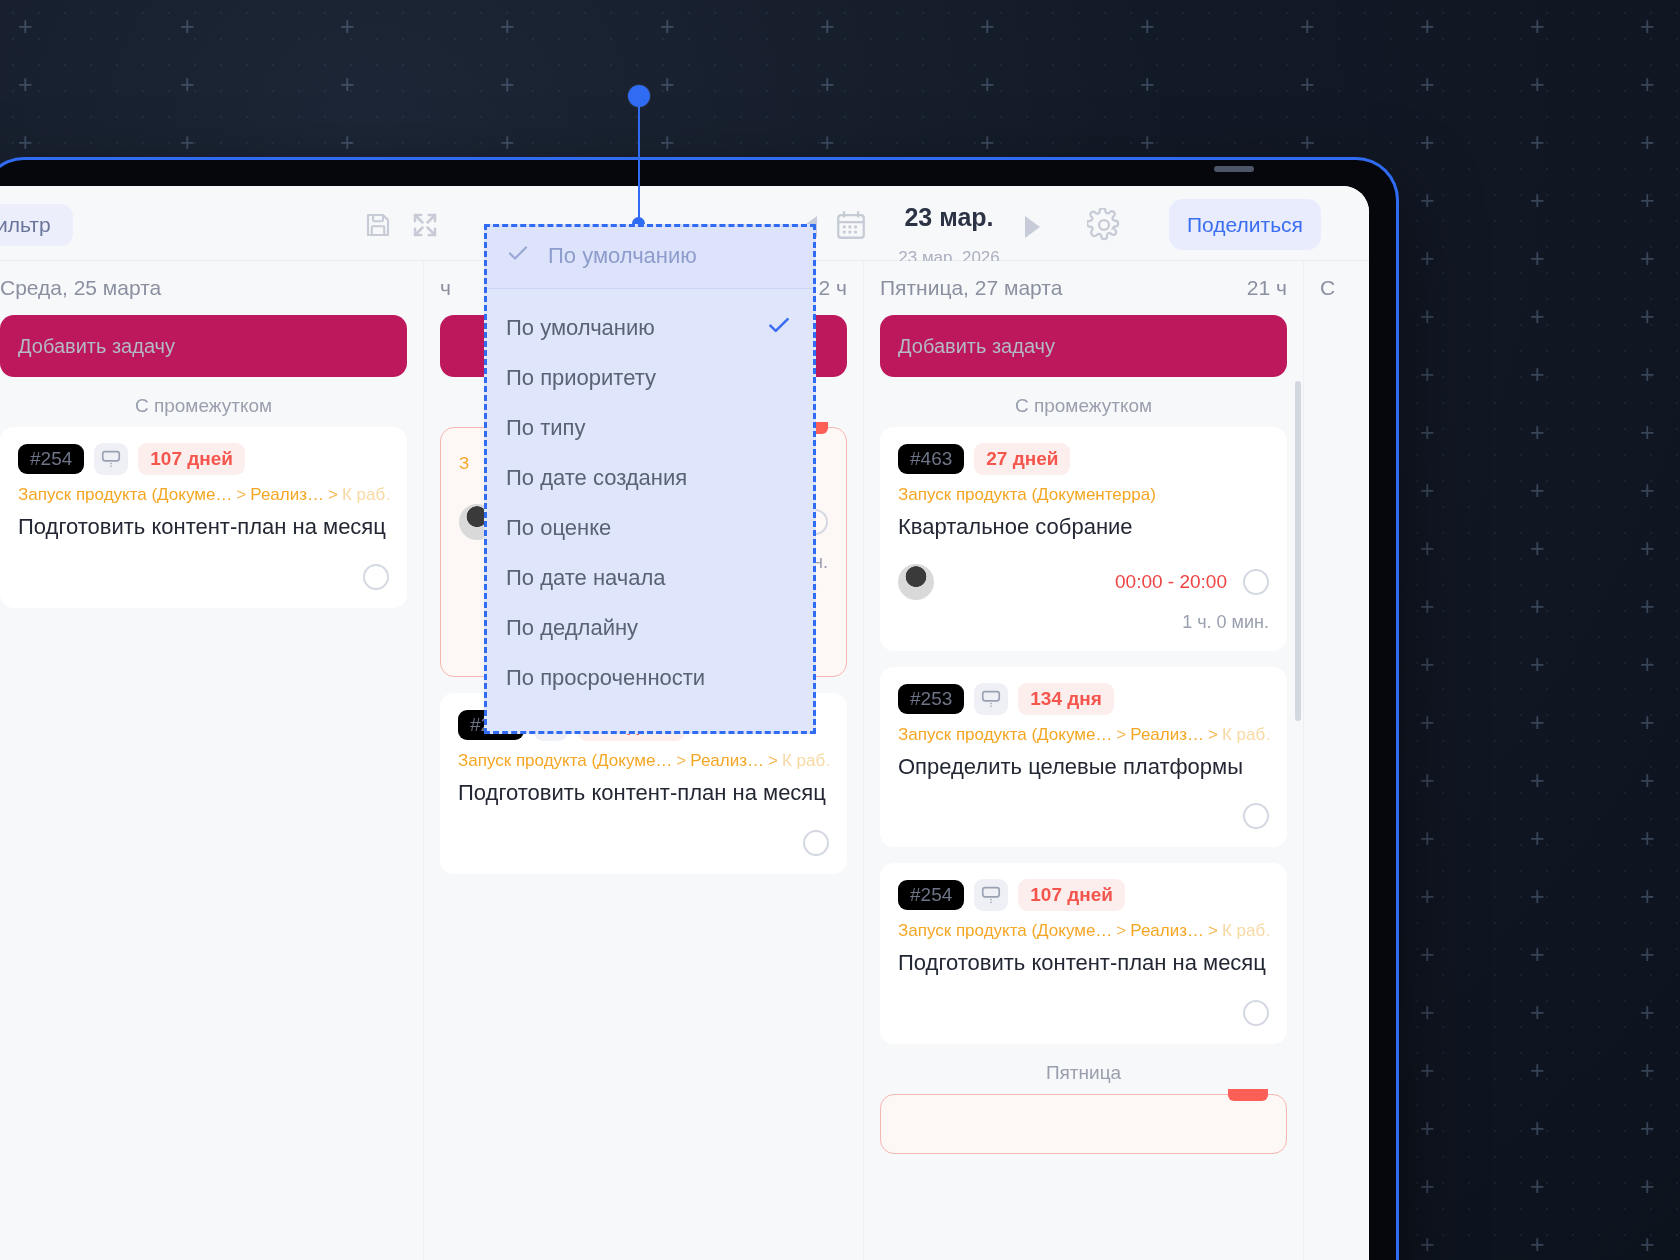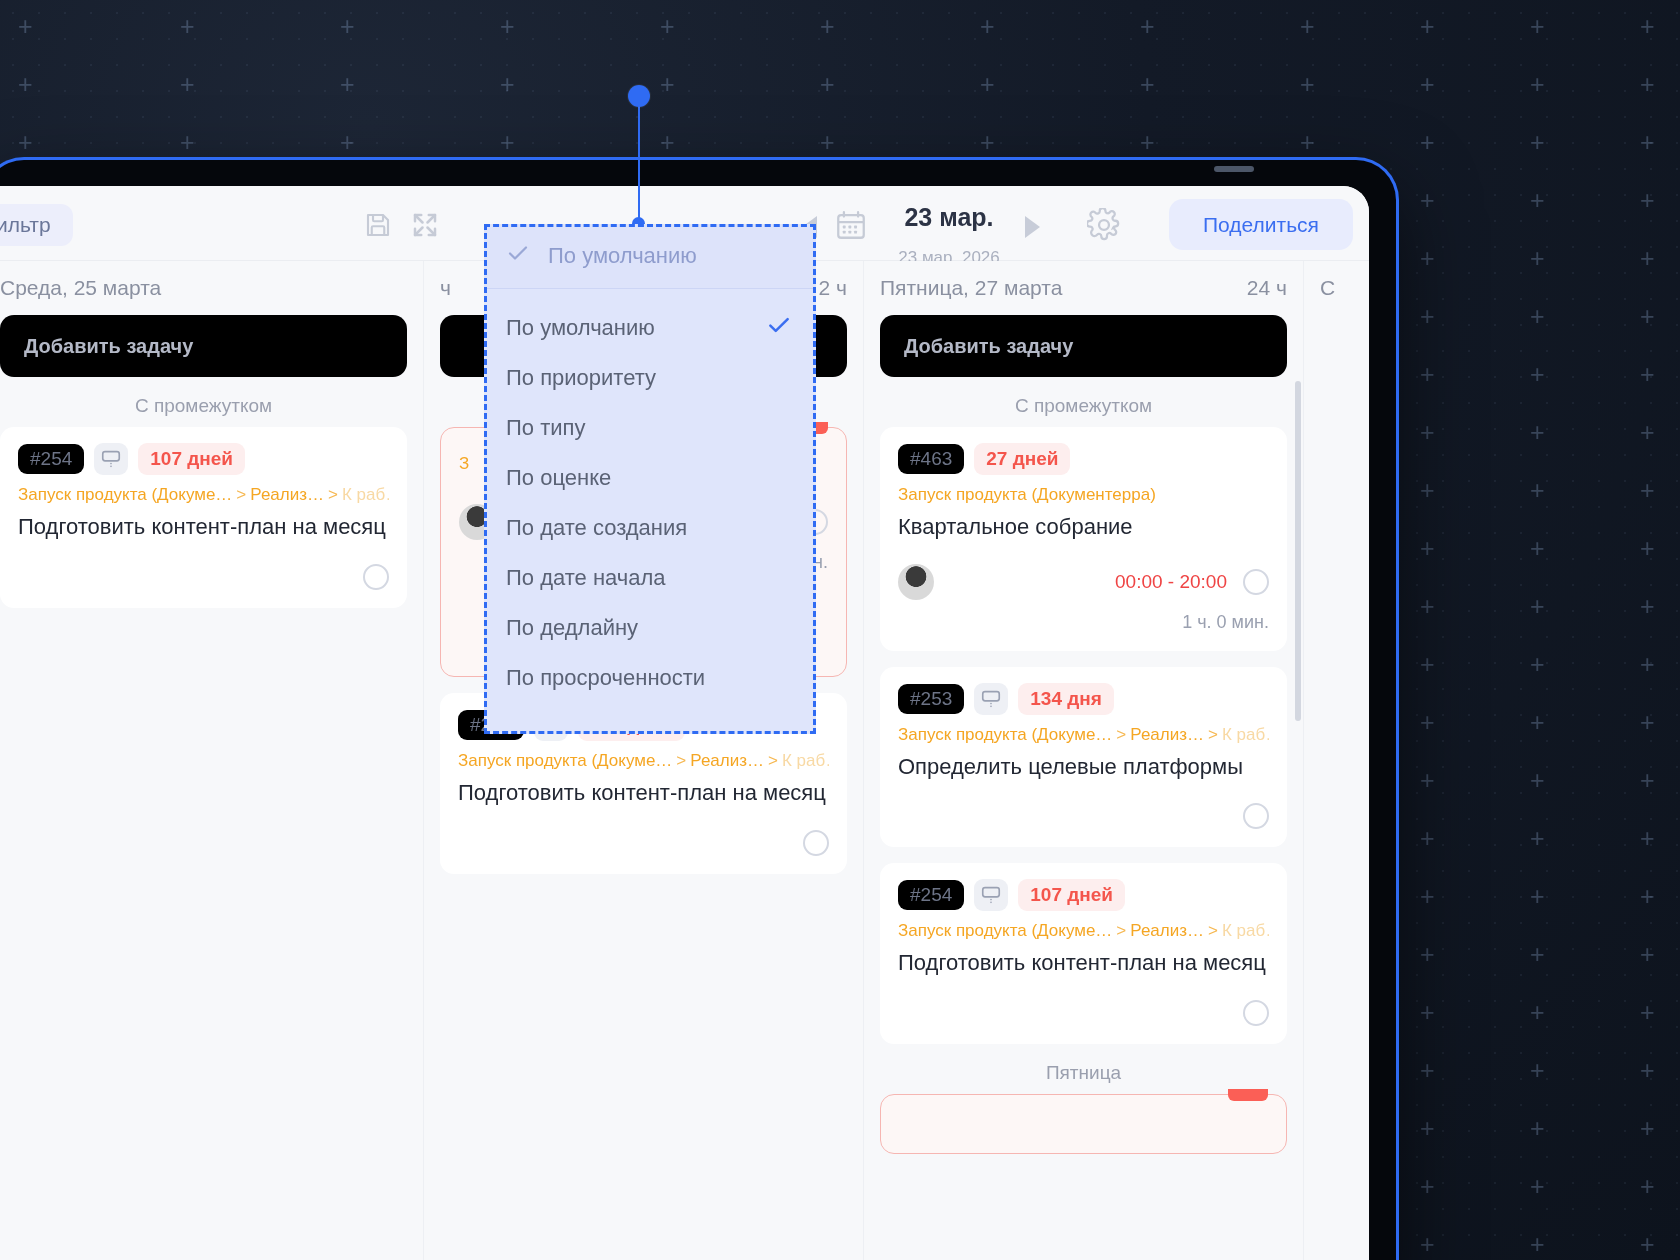--- a/index.html
+++ b/index.html
@@ -114,21 +114,21 @@
 
   #date-block {
     position: absolute; left: 900px; top: 18px;
     width: 130px; text-align: center;
   }
   #date-main { font-size: 25px; font-weight: bold; color: #2c3345; line-height: 1.05; }
   #date-sub  { font-size: 17px; color: #aab0bf; margin-top: 18px; }
 
   #share-btn {
     position: absolute; left: 1185px; top: 13px;
-    width: 184px; height: 51px;
+    width: 152px; height: 51px;
     background: #e8ecfd; border-radius: 14px;
     display: flex; align-items: center; justify-content: center;
     color: #3b6ef0; font-size: 21px; cursor: pointer;
   }
 
   
   #board {
     position: absolute; left: 0; top: 75px;
     width: 1385px; height: 1039px;
     background: #f7f8fa;
@@ -140,25 +140,24 @@
     padding: 0 16px;
     border-right: 1px solid #edeff3;
   }
   .col-head {
     height: 54px;
     display: flex; align-items: center; justify-content: space-between;
     font-size: 21px; color: #8a90a0;
   }
   .col-hours { font-size: 21px; color: #8a90a0; }
   .add-task {
-    height: 62px; background: #000000; border-radius: 14px;
+    height: 62px; background: #be185d; border-radius: 14px;
     display: flex; align-items: center;
-    padding: 0 24px; font-size: 20px; color: #b4b9c7;
+    padding: 0 18px; font-size: 20px; color: #b4b9c7;
     cursor: text;
-    font-weight: bold;
   }
   .group-label {
     text-align: center; font-size: 19px; color: #9a9fae;
     margin: 18px 0 10px;
   }
 
   .card {
     background: #fff; border-radius: 14px;
     padding: 16px 18px 18px;
     margin-bottom: 16px;
@@ -517,21 +516,21 @@
             <div class="crumbs"><span>Запуск продукта (Докуме…</span><span class="sep">&gt;</span><span>Реализ…</span><span class="sep">&gt;</span><span class="faded">К раб…</span></div>
             <div class="card-title">Подготовить контент-план на месяц</div>
             <div class="card-foot">
               <div class="radio"></div>
             </div>
           </div>
         </div>
         <div class="col">
           <div class="col-head">
             <span>Пятница, 27 марта</span>
-            <span class="col-hours">24 ч</span>
+            <span class="col-hours">21 ч</span>
           </div>
           <div class="add-task">Добавить задачу</div>
           <div class="group-label">С промежутком</div>
           <div class="card" style="min-height: auto;">
             <div class="card-meta">
               <span class="chip-id">#463</span>
               <span class="chip-days">27 дней</span>
             </div>
             <div class="crumbs"><span>Запуск продукта (Документерра)</span></div>
             <div class="card-title">Квартальное собрание</div>
@@ -610,24 +609,24 @@
               <path d="M4 12.5l5 5L20 6.5"></path>
             </svg></span>
         </div>
         <div class="dd-item">
           <span>По приоритету</span>
         </div>
         <div class="dd-item">
           <span>По типу</span>
         </div>
         <div class="dd-item">
+          <span>По дате создания</span>
+        </div>
+        <div class="dd-item">
           <span>По оценке</span>
-        </div>
-        <div class="dd-item">
-          <span>По дате создания</span>
         </div>
         <div class="dd-item">
           <span>По дате начала</span>
         </div>
         <div class="dd-item">
           <span>По дедлайну</span>
         </div>
         <div class="dd-item">
           <span>По просроченности</span>
         </div>

